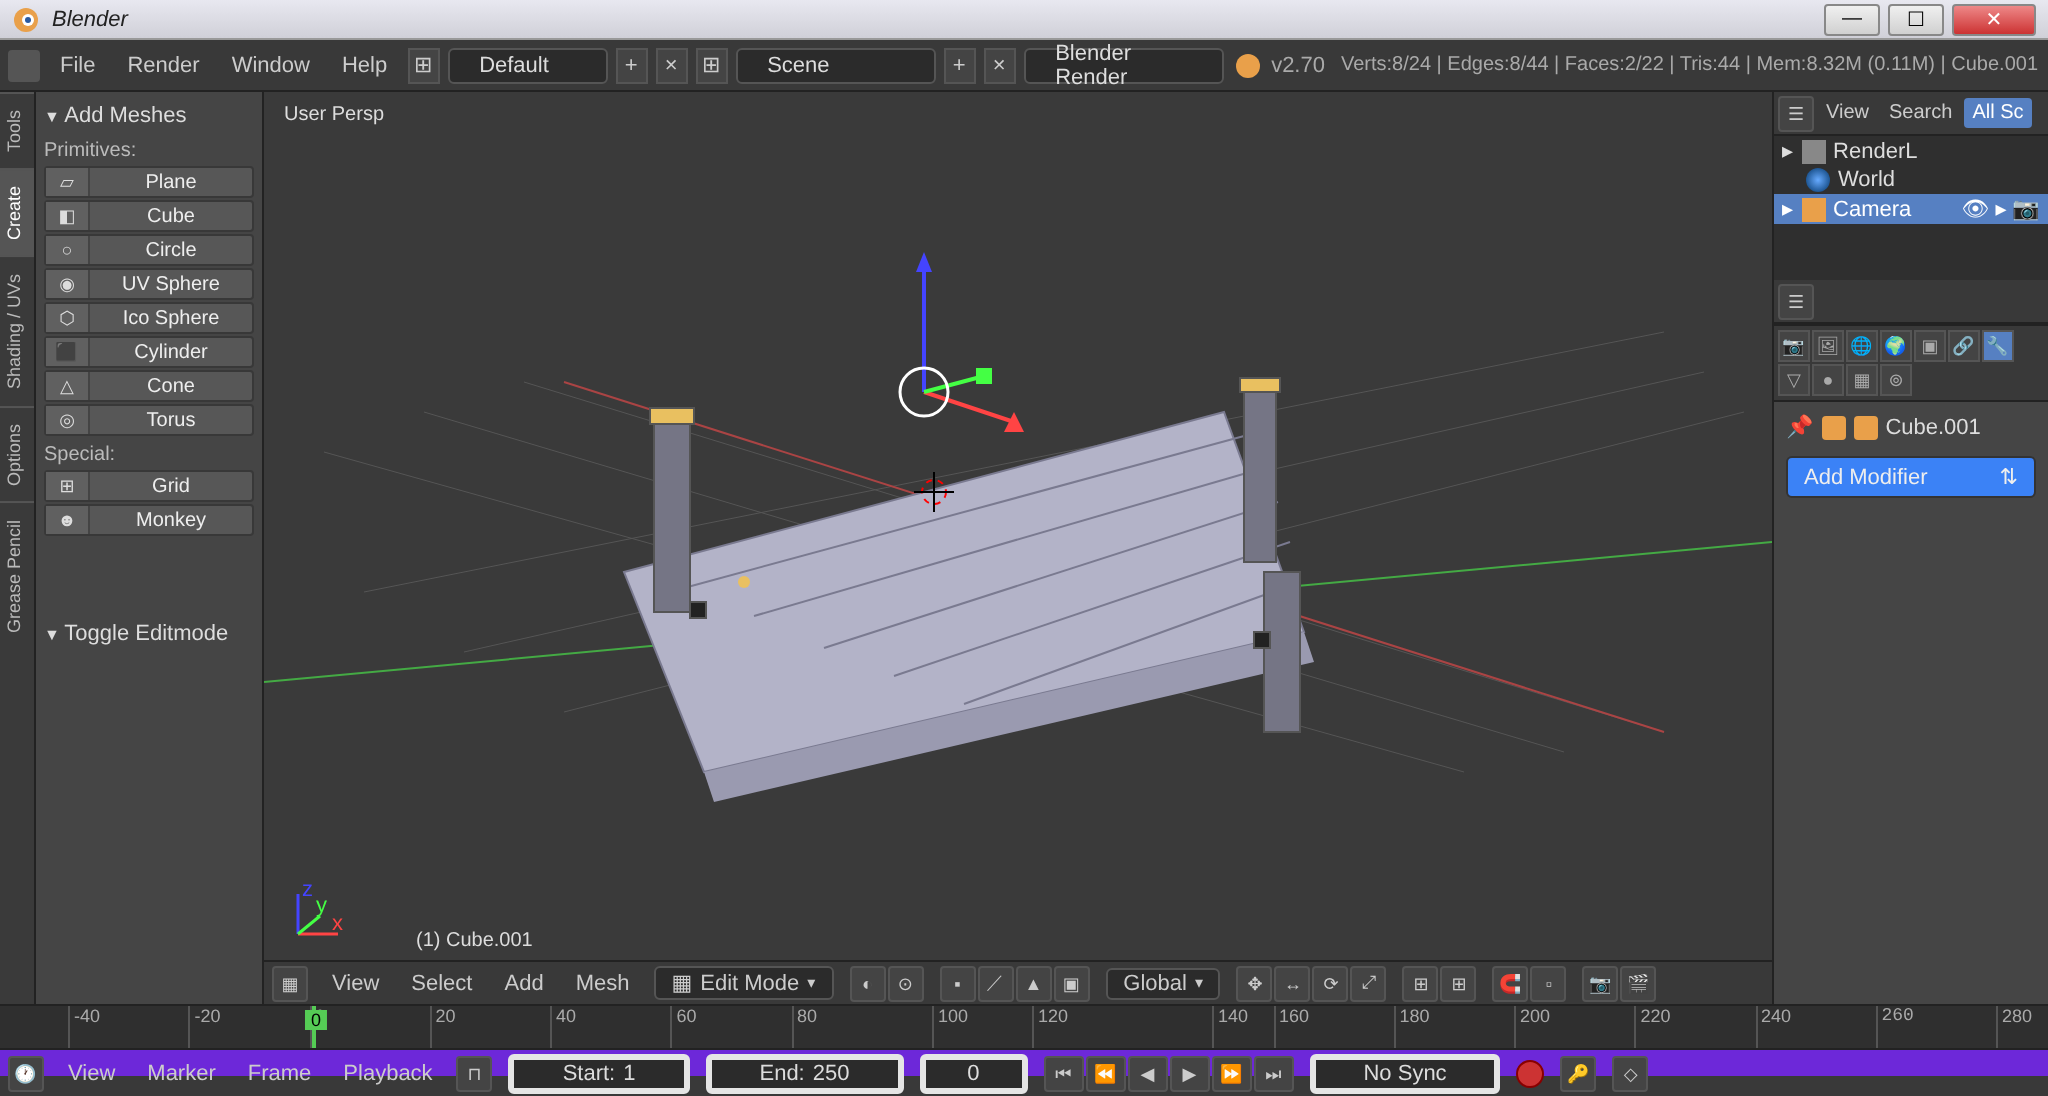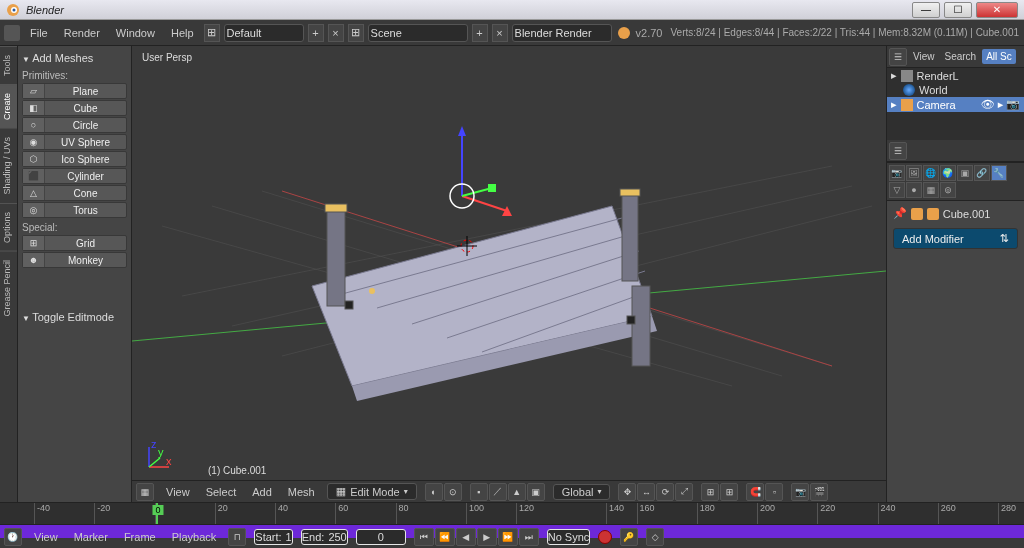--- a/index.html
+++ b/index.html
@@ -11,21 +11,21 @@
 .win-controls { display: flex; gap: 4px; }
 .win-btn { width: 28px; height: 16px; border: 1px solid #888; border-radius: 2px; display: flex; align-items: center; justify-content: center; font-size: 10px; }
 .win-min { background: linear-gradient(#f0f0f0,#d0d0d0); }
 .win-max { background: linear-gradient(#f0f0f0,#d0d0d0); }
 .win-close { background: linear-gradient(#e88,#c33); color: #fff; width: 42px; }
 
 
 .header { height: 26px; background: #393939; display: flex; align-items: center; padding: 0 4px; gap: 4px; border-bottom: 1px solid #222; }
 .hdr-icon { width: 16px; height: 16px; background: #555; border-radius: 2px; }
 .hdr-menu { color: #ccc; padding: 2px 6px; cursor: pointer; text-align: center; }
-.hdr-field { background: #2b2b2b; border: 1px solid #555; color: #ddd; padding: 2px 2px; height: 18px; border-radius: 3px; display: flex; align-items: center; }
+.hdr-field { background: #2b2b2b; border: 1px solid #555; color: #ddd; padding: 2px 15px; height: 18px; border-radius: 3px; display: flex; align-items: center; }
 .hdr-btn { width: 16px; height: 18px; background: #444; border: 1px solid #555; display: flex; align-items: center; justify-content: center; color: #ccc; cursor: pointer; }
 
 
 .main { display: flex; height: 456px; }
 
 
 .vtabs { width: 18px; background: #3a3a3a; display: flex; flex-direction: column; border-right: 1px solid #222; }
 .vtab { writing-mode: vertical-rl; transform: rotate(180deg); color: #bbb; padding: 8px 2px; font-size: 9px; border-bottom: 1px solid #555; cursor: pointer; }
 .vtab.active { background: #555; color: #fff; }
 
@@ -62,31 +62,31 @@
 .ol-icon { width: 12px; height: 12px; display: inline-block; }
 .ol-scene { background: #888; }
 .ol-world { background: radial-gradient(#6af,#036); border-radius: 50%; }
 .ol-camera { background: #e9a04a; }
 .prop-tabs { display: flex; flex-wrap: wrap; background: #393939; padding: 2px; gap: 1px; border-top: 1px solid #222; border-bottom: 1px solid #222;}
 .prop-tab { width: 16px; height: 16px; background: #444; border: 1px solid #555; cursor: pointer; display:flex; align-items:center; justify-content:center; font-size:9px; color:#aaa;}
 .prop-tab.active { background: #5680c2; }
 .prop-body { flex: 1; padding: 6px; color: #ddd; }
 .breadcrumb { display: flex; align-items: center; gap: 4px; font-size: 10px; margin-bottom: 8px; }
 .bc-icon { width: 12px; height: 12px; background: #e9a04a; border-radius: 2px; }
-.modifier-btn { background: #0c4a6e; border: 1px solid #333; padding: 3px 8px; border-radius: 3px; width: 100%; text-align: left; color: #eee; cursor: pointer; display:flex; align-items:center; justify-content:space-between;}
+.modifier-btn { background: #3b82f6; border: 1px solid #333; padding: 3px 8px; border-radius: 3px; width: 100%; text-align: left; color: #eee; cursor: pointer; display:flex; align-items:center; justify-content:space-between;}
 
 
 .timeline { height: 36px; background: #6d28d9; border-top: 1px solid #222; position: relative; }
 .tl-ruler { height: 22px; position: relative; background: #2f2f2f; border-bottom: 1px solid #222; }
 .tl-tick { position: absolute; top: 0; height: 100%; border-left: 1px solid #555; color: #aaa; font-size: 9px; padding-left: 2px; }
 .tl-cursor { position: absolute; top: 0; height: 100%; border-left: 2px solid #5c5; }
 .tl-cursor-label { position: absolute; top: 2px; background: #5c5; color: #000; padding: 0 3px; font-size: 9px; transform: translateX(-50%); }
 .tl-header { height: 24px; display: flex; align-items: center; padding: 0 4px; gap: 8px; color: #ccc; }
 .tl-menu { padding: 2px 4px; cursor: pointer; }
-.tl-field { background: #2b2b2b; border: 1px solid #e5e5e5; padding: 1px 0; border-radius: 3px; color: #ddd; display: inline-flex; gap: 4px;}
+.tl-field { background: #2b2b2b; border: 3px solid #e5e5e5; padding: 1px 24px; border-radius: 3px; color: #ddd; display: inline-flex; gap: 4px;}
 .tl-playbtn { width: 20px; height: 18px; background: #444; border: 1px solid #555; border-radius: 2px; cursor: pointer; display:flex;align-items:center;justify-content:center;color:#ccc;font-size:9px;}
 .tl-rec { width: 14px; height: 14px; background: #c33; border-radius: 50%; border: 1px solid #800;}
 </style>
 </head>
 <body>
 
 <div class="titlebar">
   <div class="titlebar-title">
     <svg width="14" height="14">
         <circle cx="7" cy="7" r="6" fill="#e9a04a"></circle>
@@ -359,21 +359,21 @@
         <div class="tl-tick" style="left: 335.25px;">60</div>
         <div class="tl-tick" style="left: 395.5px;">80</div>
         <div class="tl-tick" style="left: 466px;">100</div>
         <div class="tl-tick" style="left: 516px;">120</div>
         <div class="tl-tick" style="left: 606px;">140</div>
         <div class="tl-tick" style="left: 636.5px;">160</div>
         <div class="tl-tick" style="left: 696.75px;">180</div>
         <div class="tl-tick" style="left: 757px;">200</div>
         <div class="tl-tick" style="left: 817.25px;">220</div>
         <div class="tl-tick" style="left: 877.5px;">240</div>
-        <div class="tl-tick" style="left: 937.75px;">260</div>
+        <div class="tl-tick" style="left: 937.75px; font-family: Liberation Mono, monospace;">260</div>
         <div class="tl-tick" style="left: 998px;">280</div>
       </div>
     <div class="tl-cursor" style="left:156px">
       <div class="tl-cursor-label">0</div>
     </div>
   </div>
   <div class="tl-header">
     <div class="vp-iconbtn">🕐</div>
     <span class="tl-menu">View</span>
     <span class="tl-menu">Marker</span>

